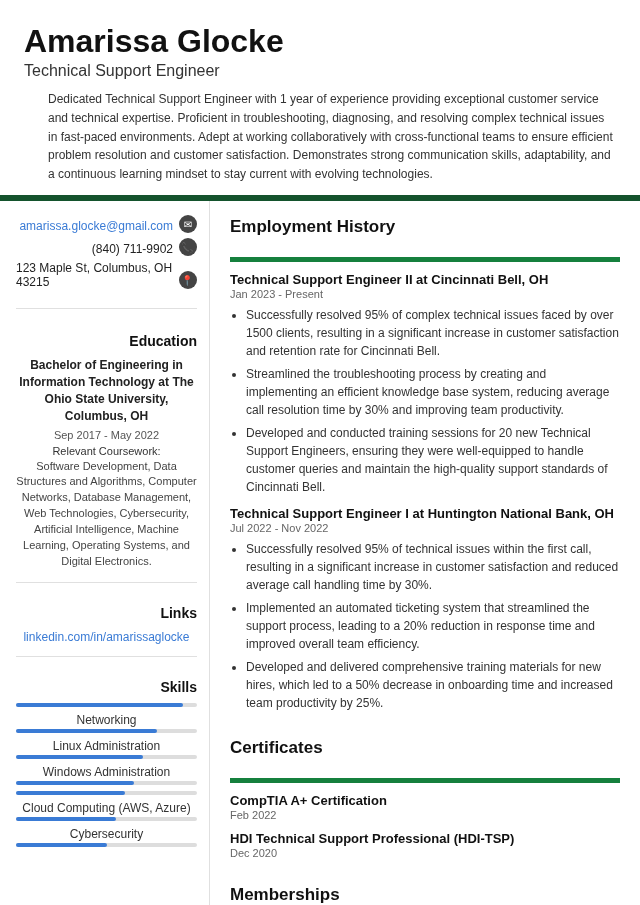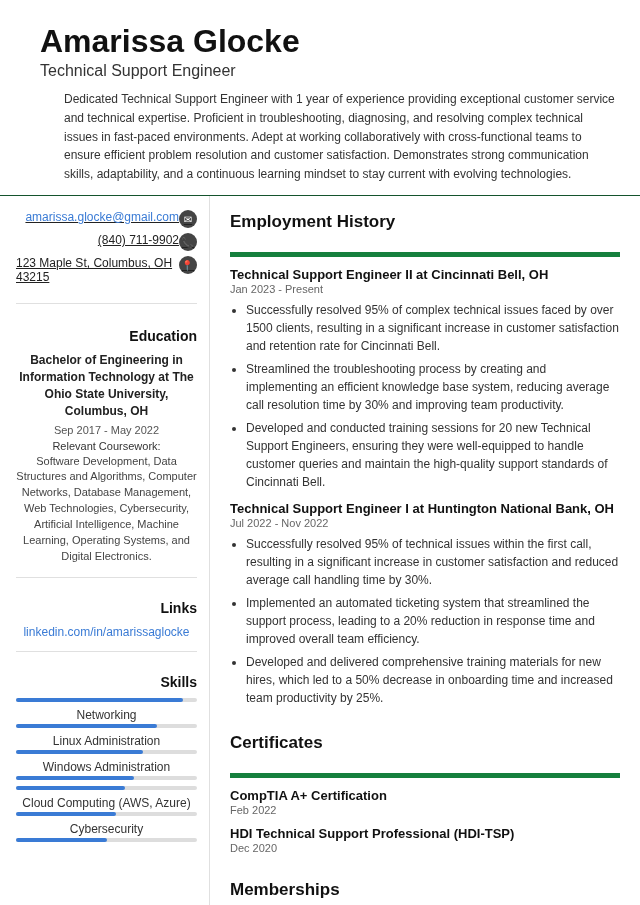--- a/index.html
+++ b/index.html
@@ -10,22 +10,22 @@
       background: #fff;
       width: 640px;
       min-height: 905px;
     }
     .resume-wrapper {
       display: flex;
       flex-direction: column;
       width: 640px;
     }
     .header-section {
-      padding: 22px 24px 12px 40px;
-      border-bottom: 1px solid #14532d;
+      padding: 22px 24px 12px 24px;
+      border-bottom: 6px solid #14532d;
     }
     .header-section h1 {
       font-size: 32px;
       font-weight: bold;
       color: #111;
       line-height: 1.2;
     }
     .header-section h2 {
       font-size: 16px;
       font-weight: normal;
@@ -60,25 +60,25 @@
       flex-direction: column;
       gap: 0;
     }
     .contact-block {
       border-bottom: 1px solid #e0e0e0;
       padding-bottom: 14px;
       margin-bottom: 14px;
     }
     .contact-item {
       display: flex;
-      align-items: flex-start;
+      align-items: flex-end;
       justify-content: flex-end;
+      gap: 6px;
       margin-bottom: 5px;
       font-size: 12px;
-      text-decoration: underline;
     }
     .contact-item a {
       color: #3a7bd5;
       text-decoration: none;
       font-size: 12px;
     }
     .contact-icon {
       width: 18px;
       height: 18px;
       border-radius: 50%;

